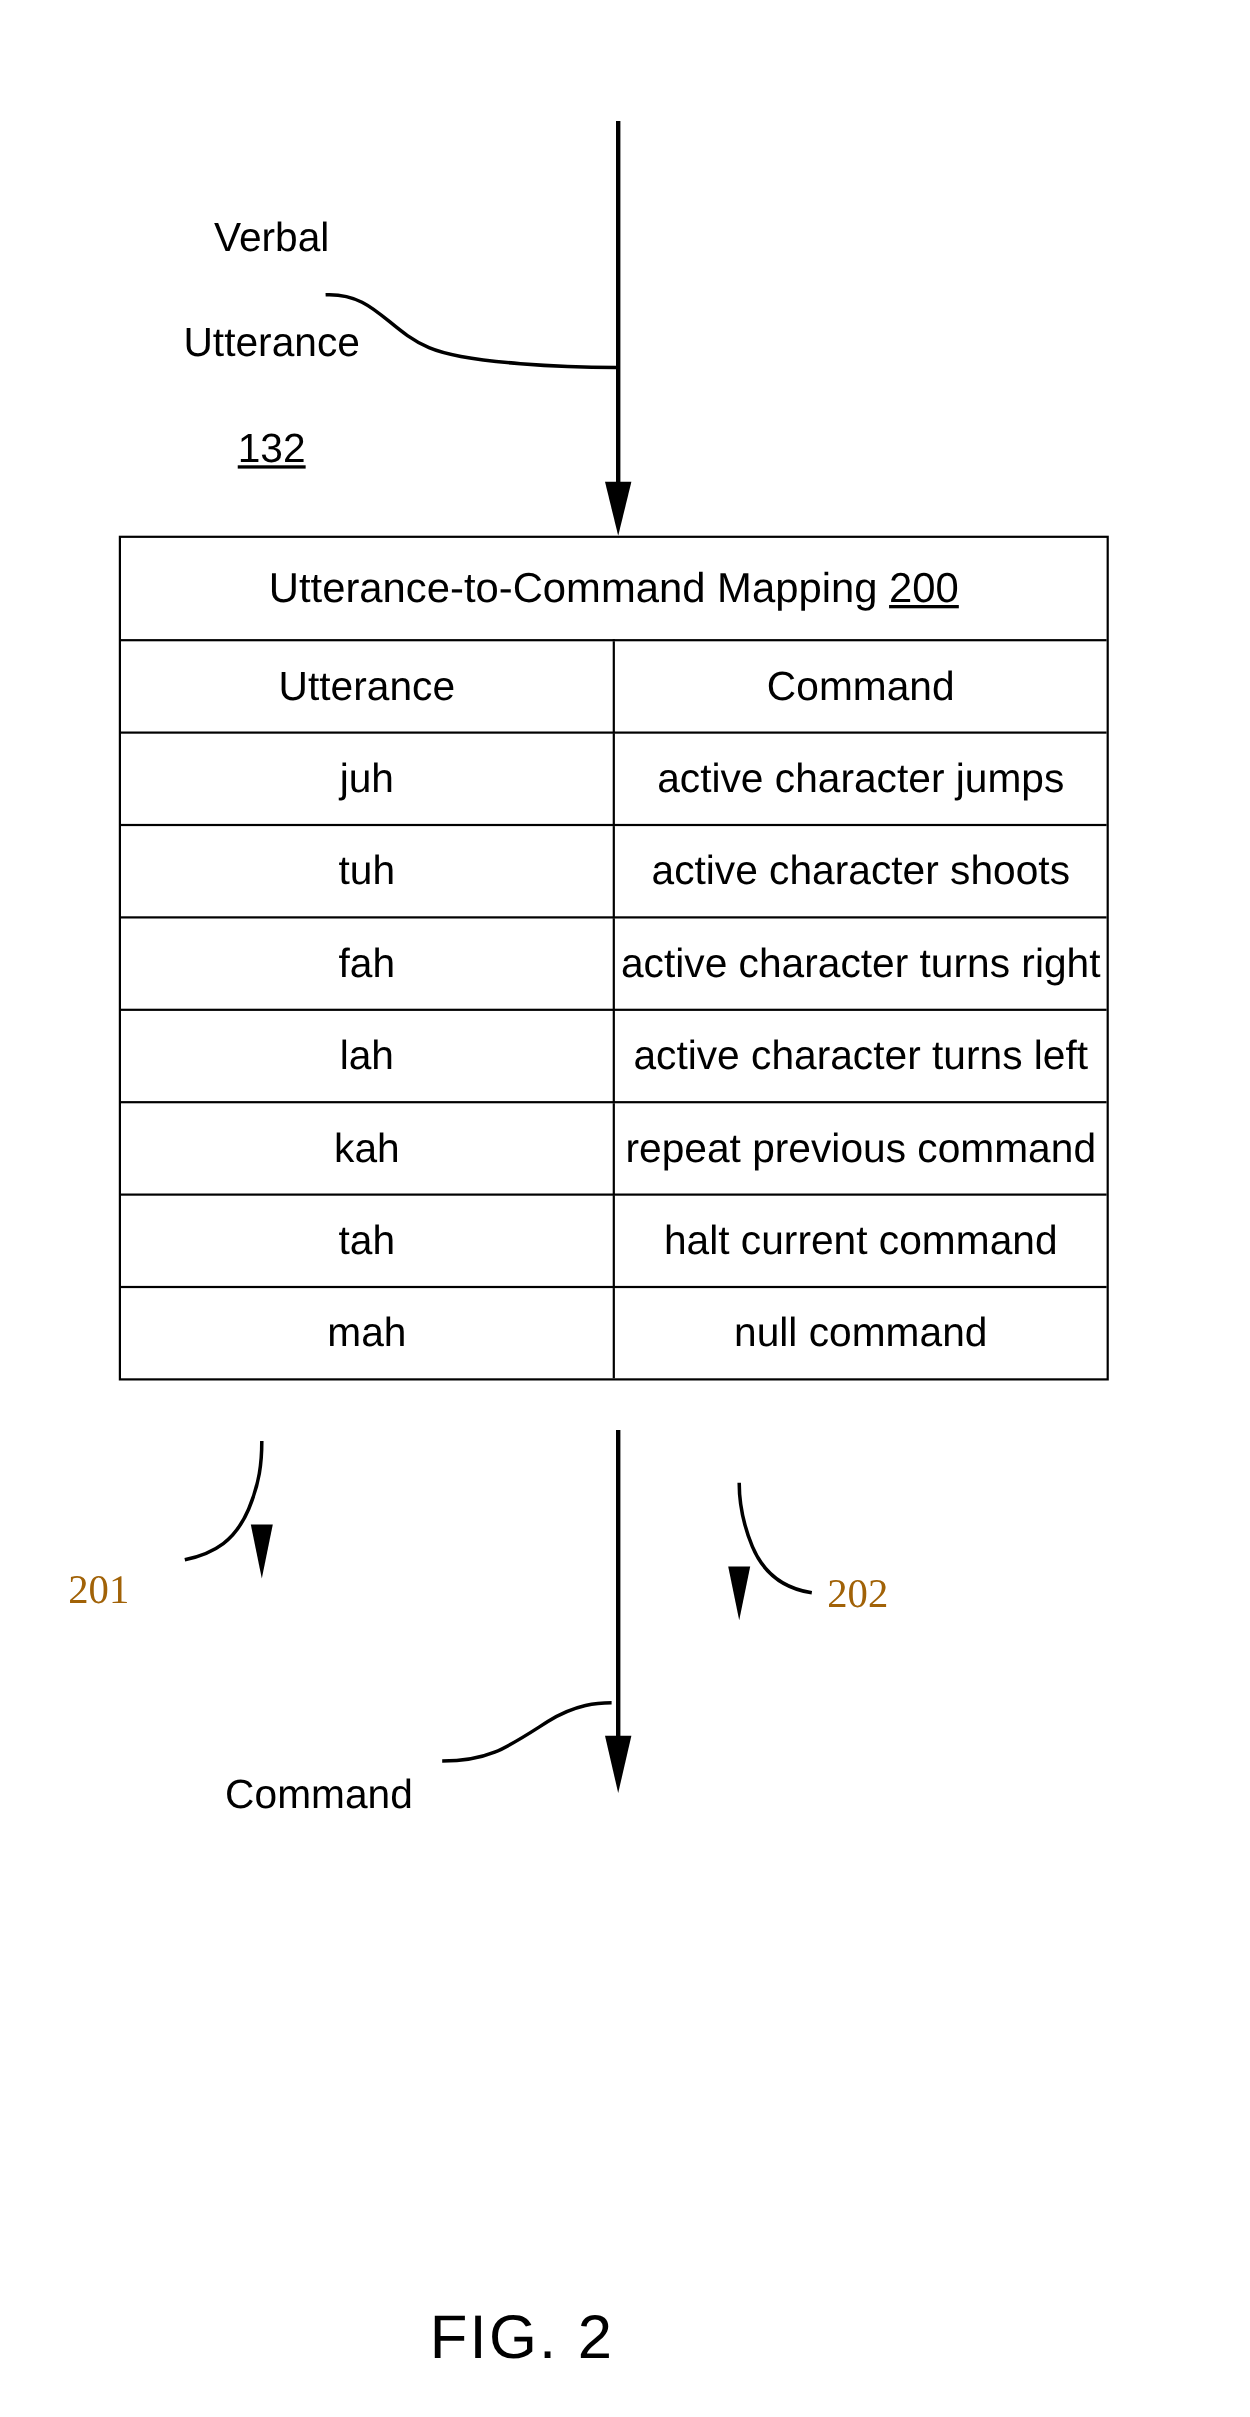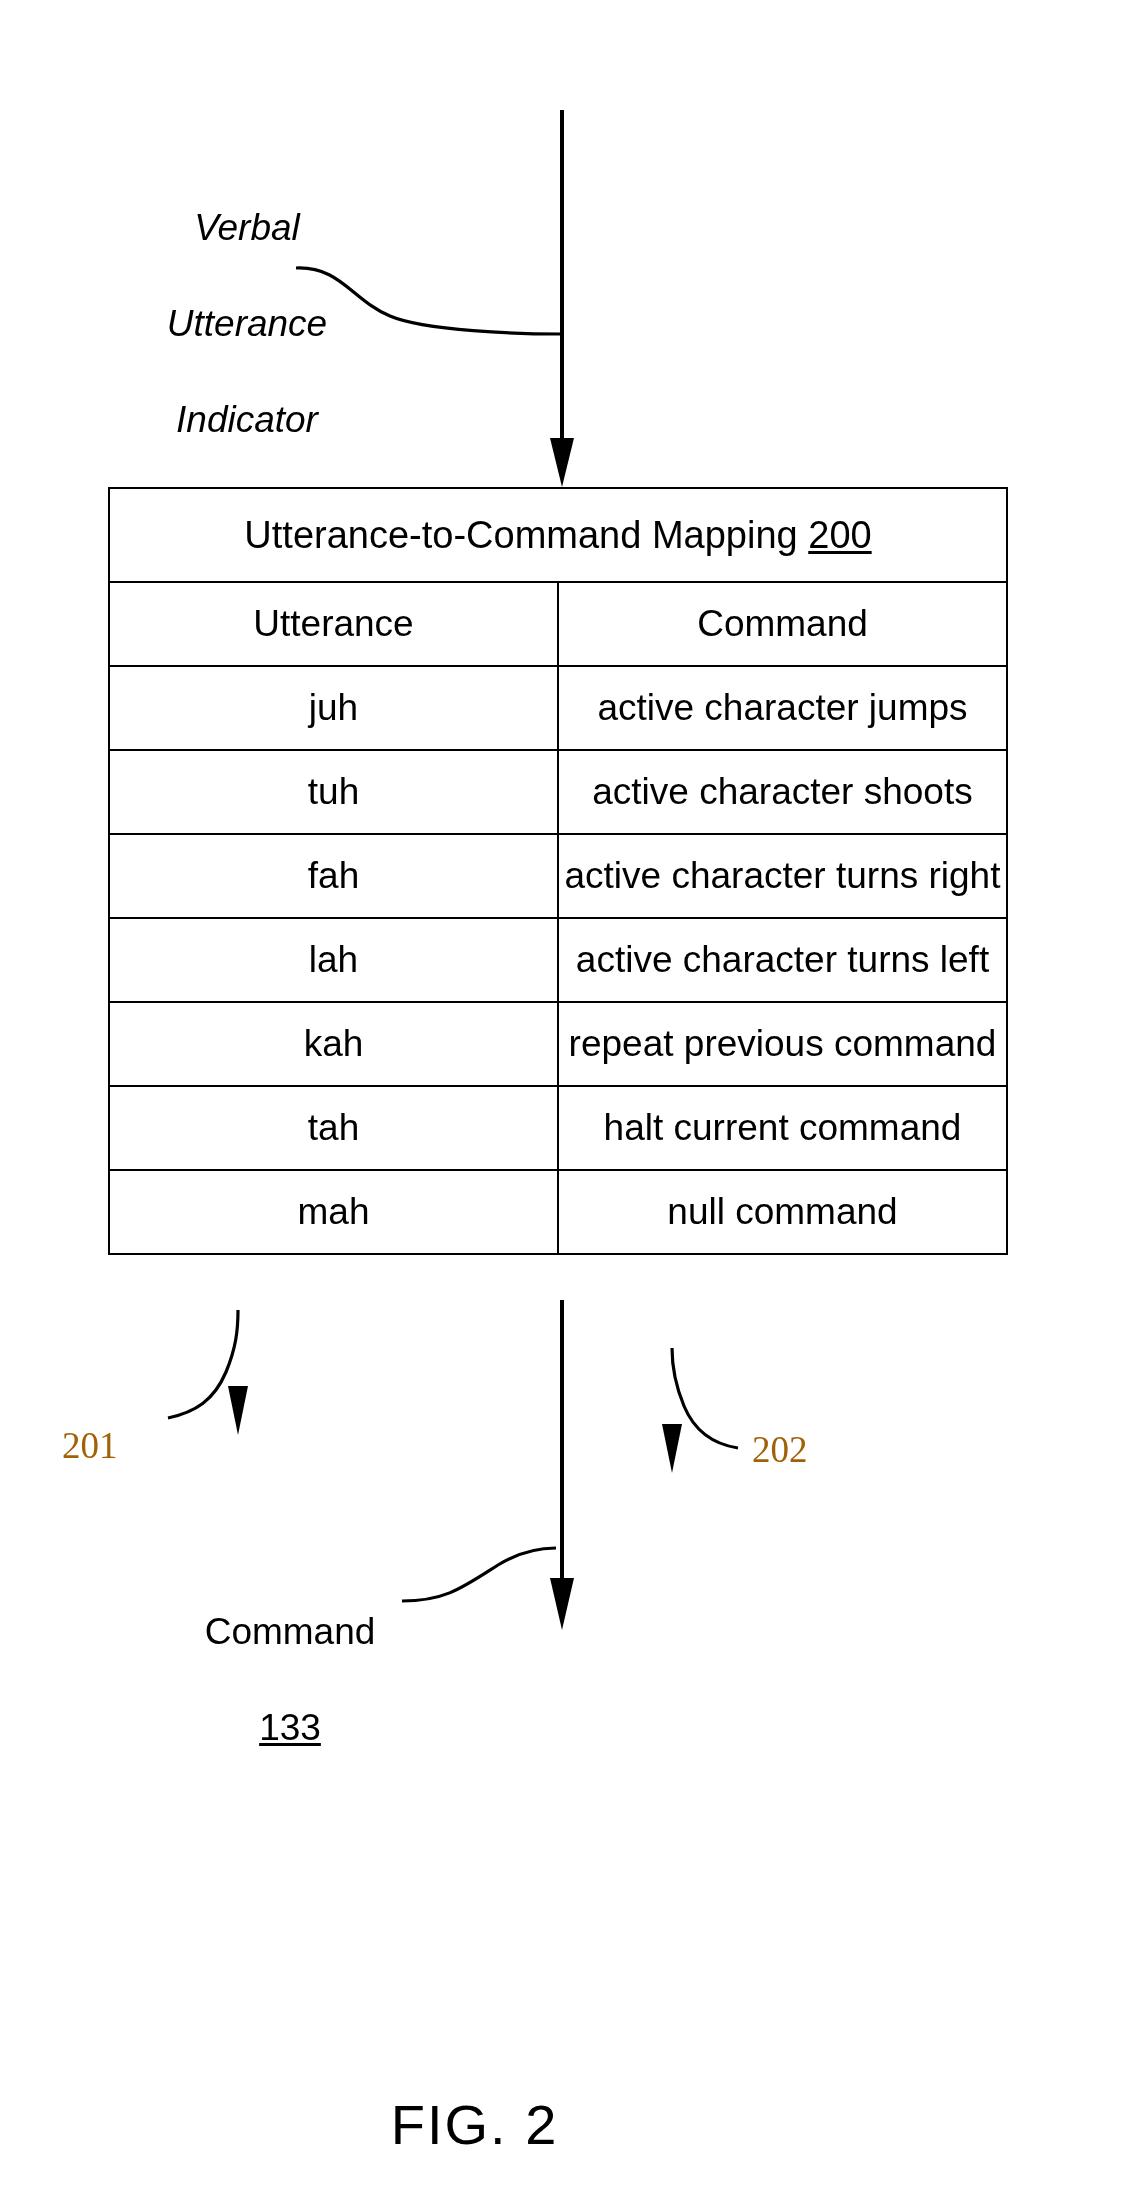--- a/index.html
+++ b/index.html
@@ -37,23 +37,22 @@
     text-align: center;
     line-height: 1.30;
     font-size: 37px;
     font-family: "Liberation Sans", sans-serif;
     color: #000;
     white-space: pre-line;
   }
 
   #label-verbal-utterance {
     left: 122px;
-    top: 156px;
+    top: 144px;
     width: 250px;
-    font-style: italic;
   }
   #label-command-out {
     left: 140px;
     top: 1560px;
     width: 300px;
   }
 
   .ref-num {
     text-decoration: underline;
     text-underline-offset: 3px;
@@ -141,21 +140,20 @@
     <path d="M 168 1418 C 196 1412 214 1400 226 1372 C 236 1348 238 1330 238 1310" fill="none" stroke="#000" stroke-width="3.2"></path>
     <polygon points="238,1387 228,1436 248,1436" fill="#000" transform="rotate(180 238 1411)"></polygon>
 
     <path d="M 738 1448 C 712 1444 694 1430 684 1406 C 674 1382 672 1364 672 1348" fill="none" stroke="#000" stroke-width="3.2"></path>
     <polygon points="672,1425 662,1474 682,1474" fill="#000" transform="rotate(180 672 1449)"></polygon>
   </svg>
 
   <div class="callout" id="label-verbal-utterance">
     <div>Verbal</div>
     <div>Utterance</div>
-    <div>Indicator</div>
     <div class="ref-num">132</div>
   </div>
 
   <div id="mapping-table">
     <table>
       <tbody>
         <tr>
           <td class="title-cell" colspan="2">
             <span>Utterance-to-Command Mapping </span><span class="ref-num">200</span>
           </td>
@@ -194,18 +192,17 @@
         </tr>
       </tbody>
     </table>
   </div>
 
   <div class="plain-ref" id="ref-201">201</div>
   <div class="plain-ref" id="ref-202">202</div>
 
   <div class="callout" id="label-command-out">
     <div>Command</div>
-    <div class="ref-num">133</div>
   </div>
 
   <div id="fig-caption">FIG. 2</div>
 
 </div>
 
 </body></html>

